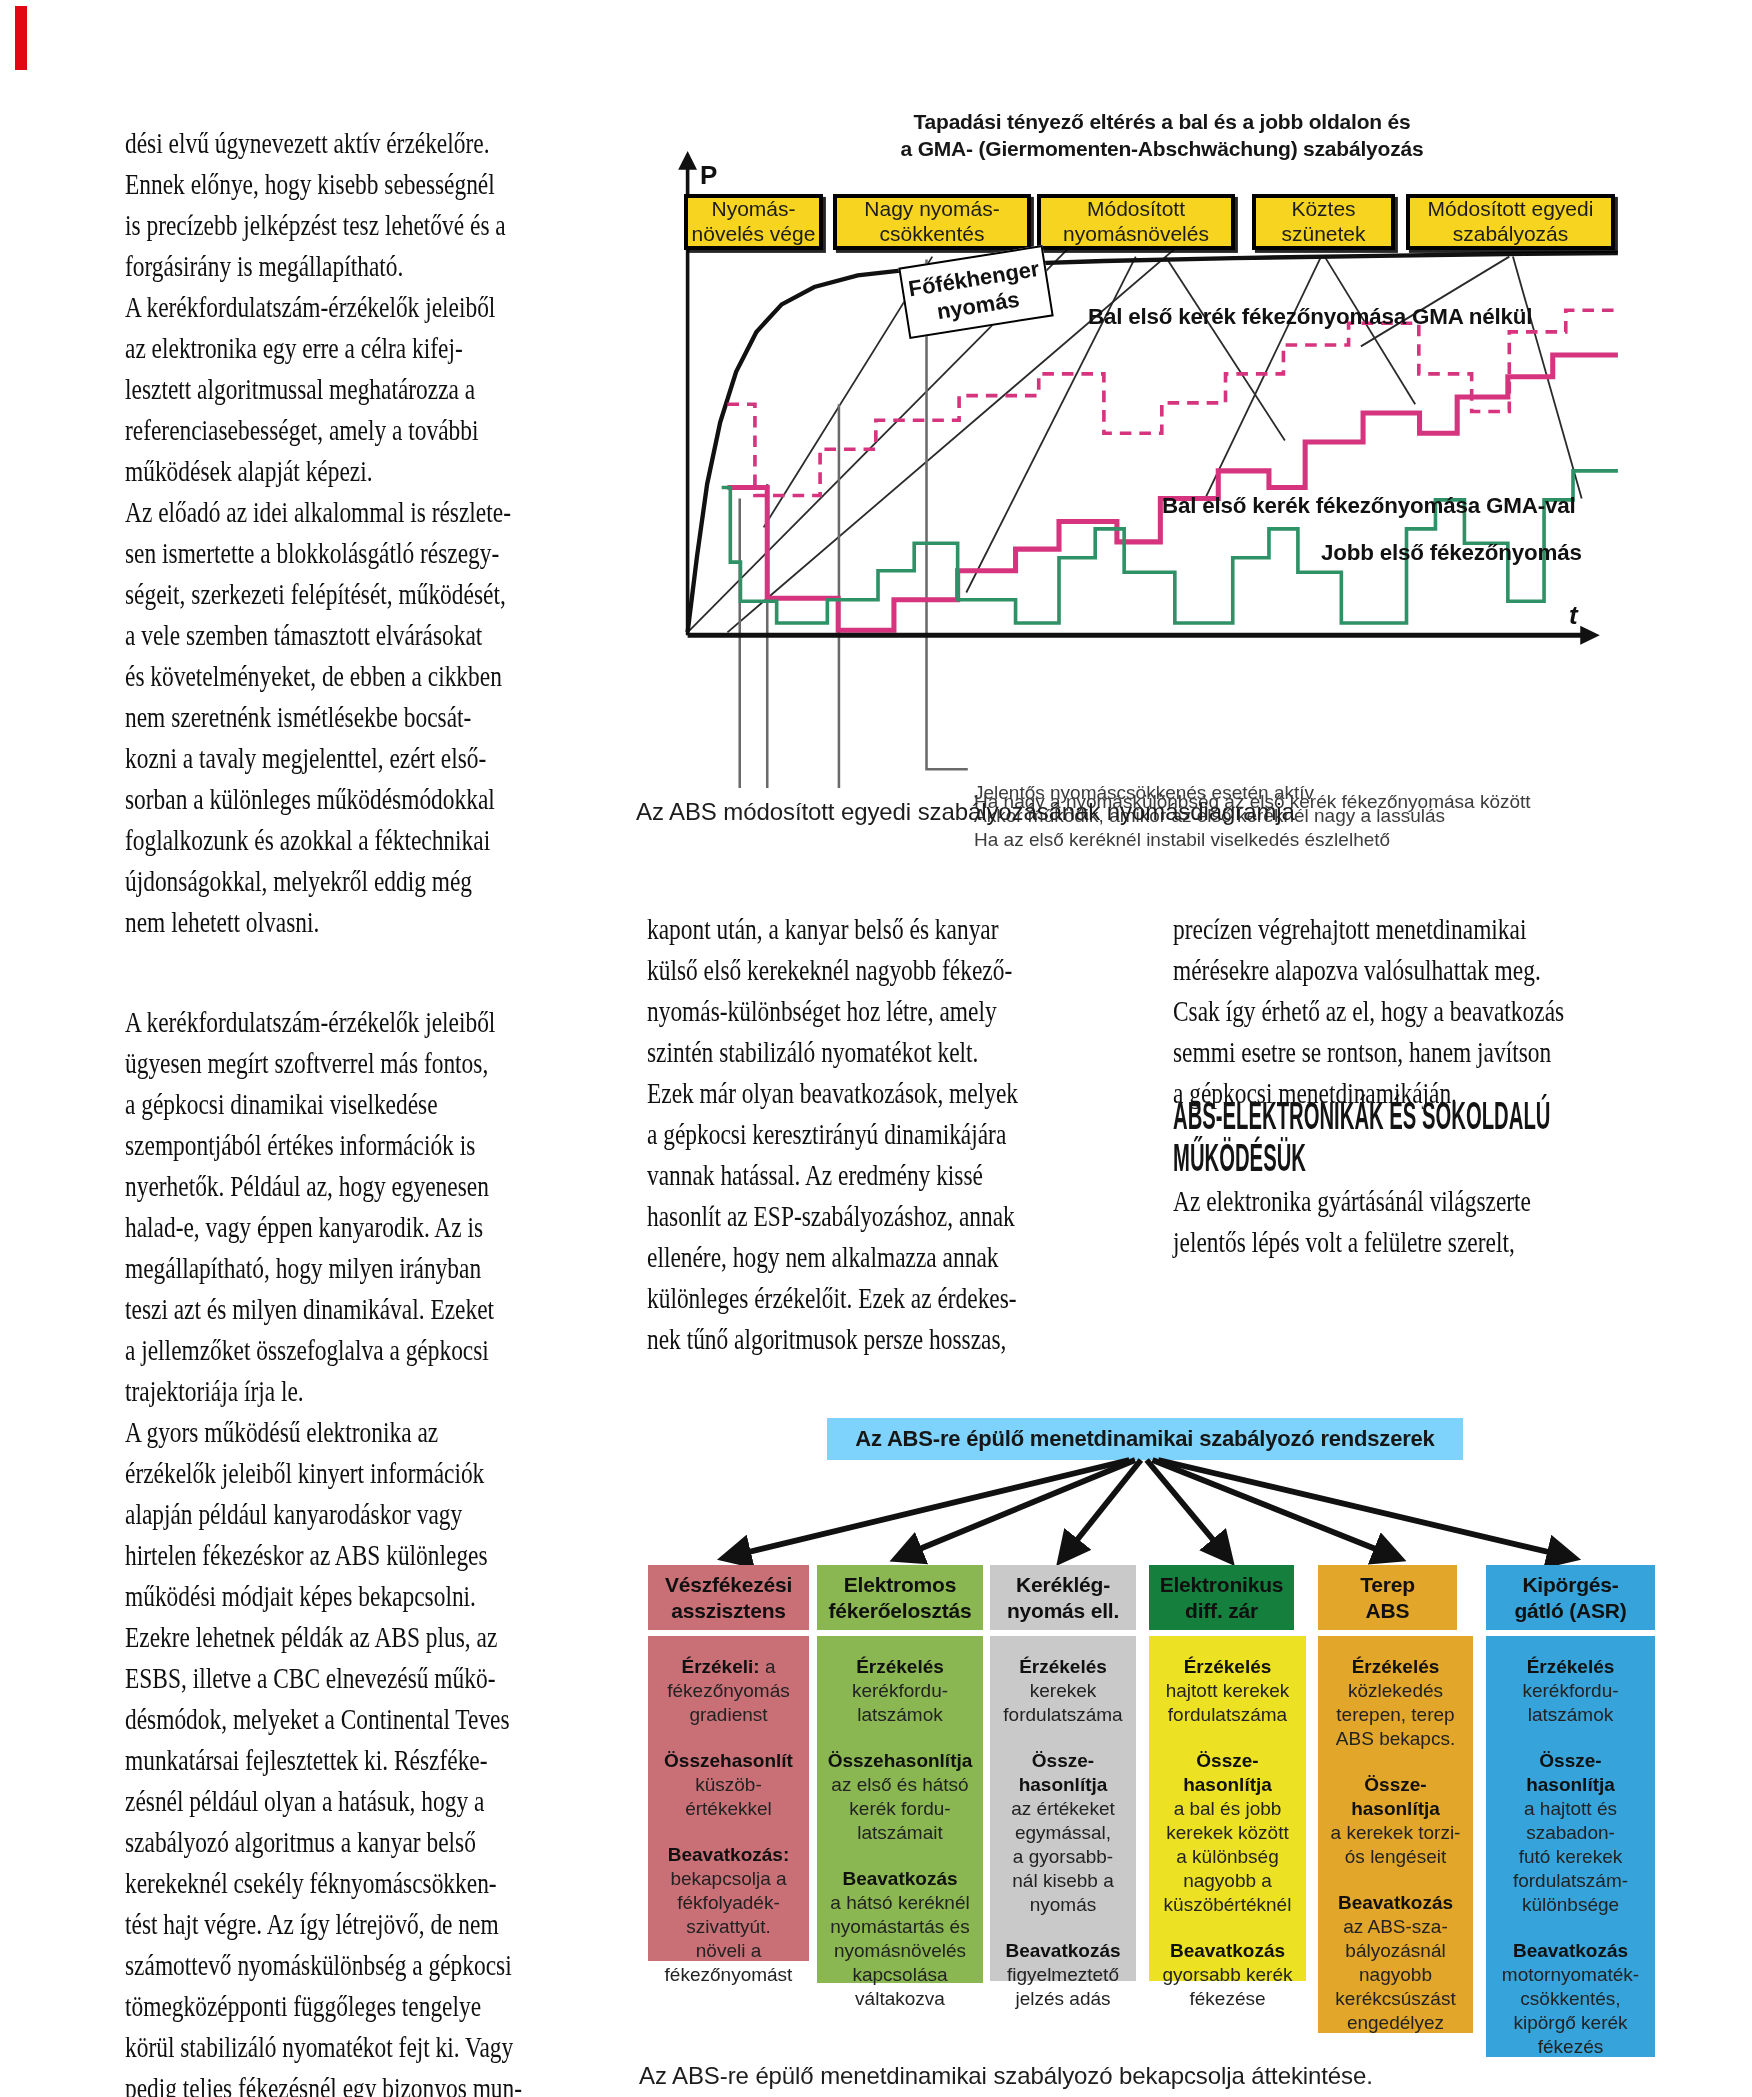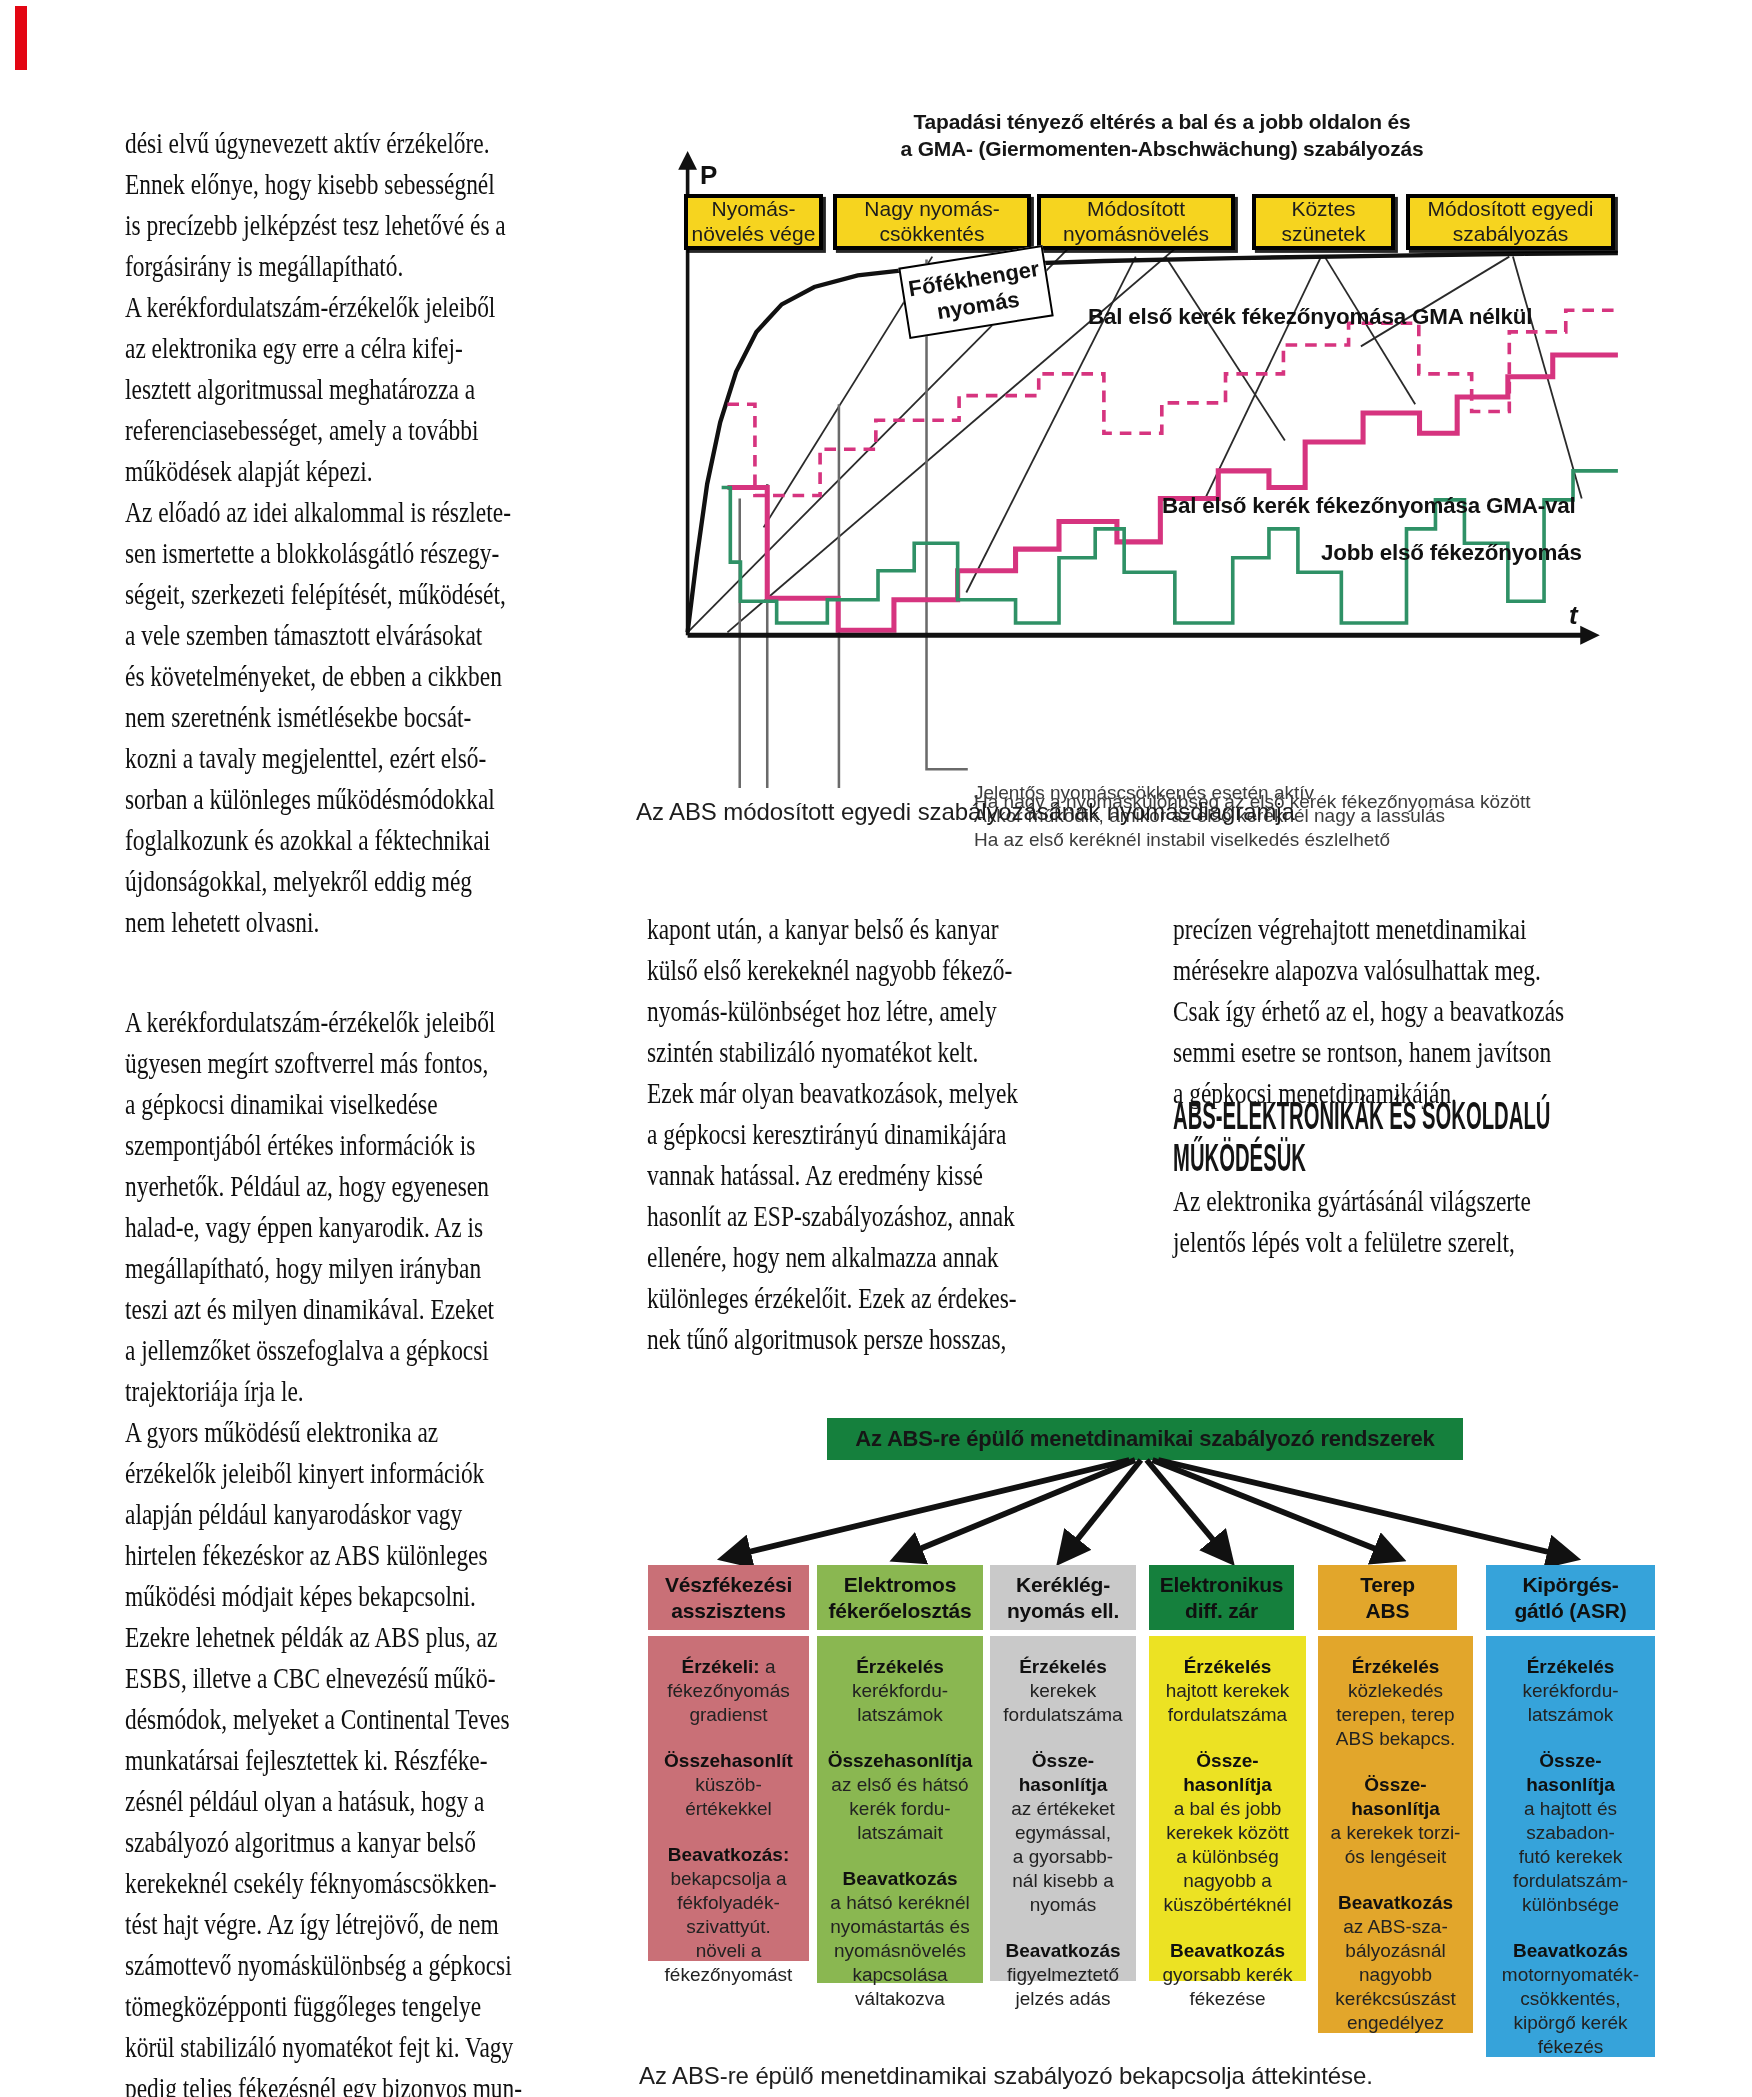--- a/index.html
+++ b/index.html
@@ -199,21 +199,21 @@
     <div class="leg leg-green">Jobb első fékezőnyomás</div>
 
     <div class="ann ann1">Ha nagy a nyomáskülönbség az első kerék fékezőnyomása között</div>
     <div class="ann ann2">Jelentős nyomáscsökkenés esetén aktív</div>
     <div class="ann ann3">Akkor működik, amikor az első keréknél nagy a lassulás</div>
     <div class="ann ann4">Ha az első keréknél instabil viselkedés észlelhető</div>
   </div>
   <div class="cap cap-chart">Az ABS módosított egyedi szabályozásának nyomásdiagramja</div>
 
   <div class="diagram">
-    <div class="dtitle" id="dtitle" style="background: #15803d;">Az ABS-re épülő menetdinamikai szabályozó rendszerek</div>
+    <div class="dtitle" id="dtitle" style="background: #7dd3fc;">Az ABS-re épülő menetdinamikai szabályozó rendszerek</div>
     <svg id="arrows-svg" viewBox="0 0 1460 900">
       <defs>
         <marker id="ah" markerWidth="6" markerHeight="6" refX="4" refY="3" orient="auto">
           <path d="M0,0 L6,3 L0,6 z" fill="#111"></path>
         </marker>
       </defs>
       <g id="g-arrows">
           <line x1="680" y1="66" x2="126" y2="200" stroke="#111" stroke-width="8" marker-end="url(#ah)"></line>
           <line x1="688" y1="66" x2="363.5" y2="200" stroke="#111" stroke-width="8" marker-end="url(#ah)"></line>
           <line x1="696" y1="66" x2="589" y2="200" stroke="#111" stroke-width="8" marker-end="url(#ah)"></line>

